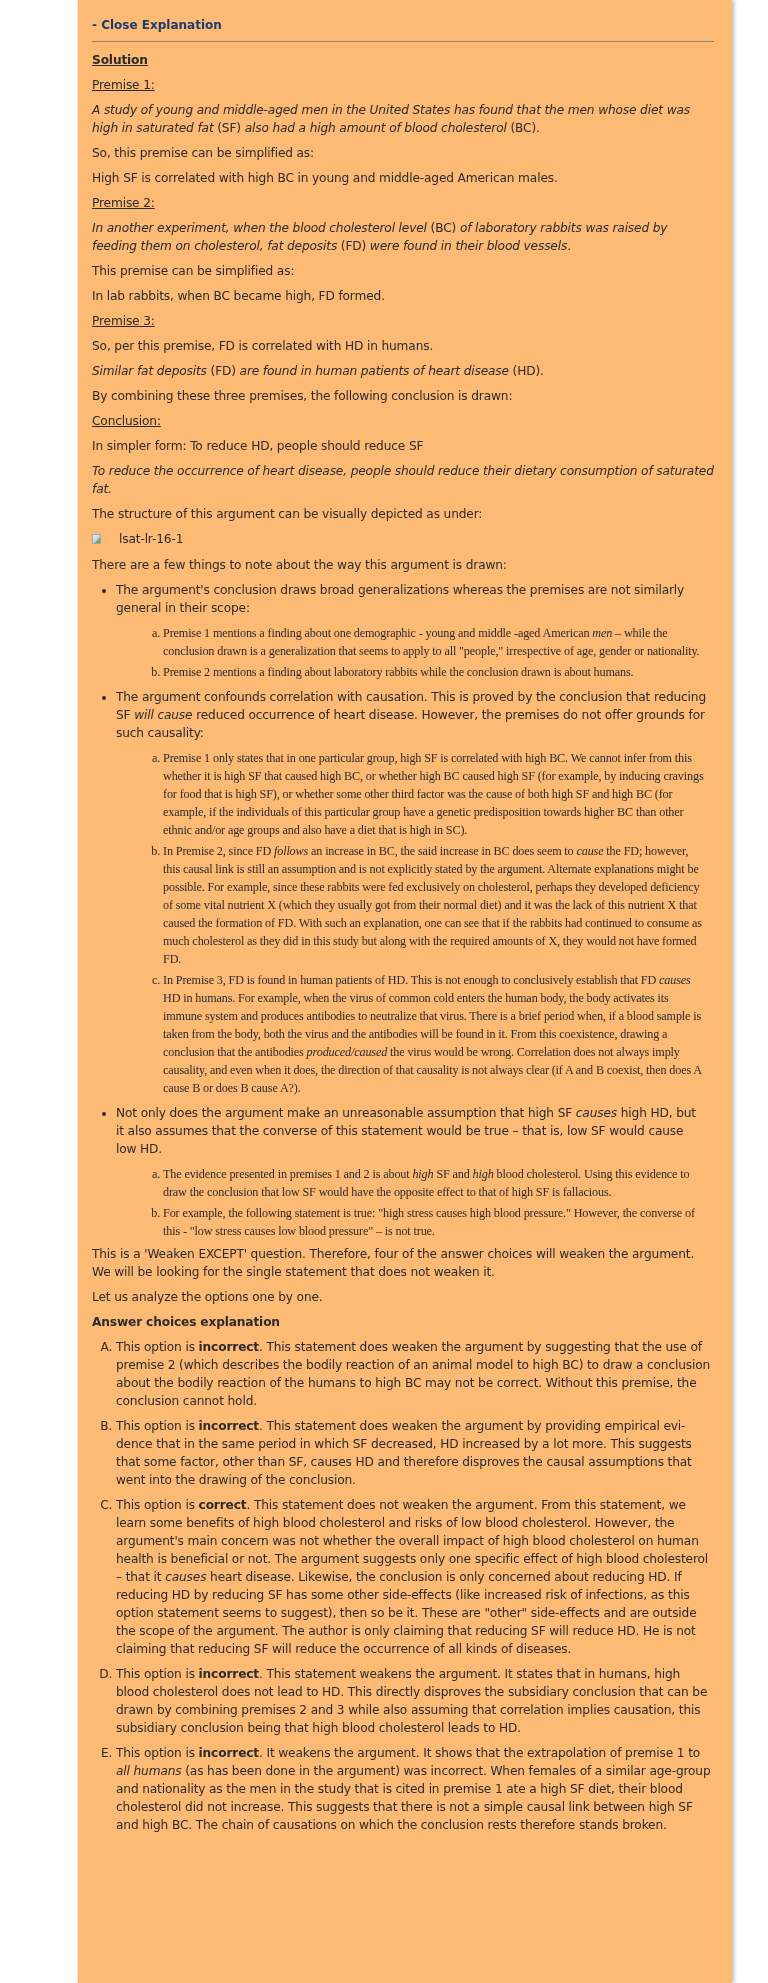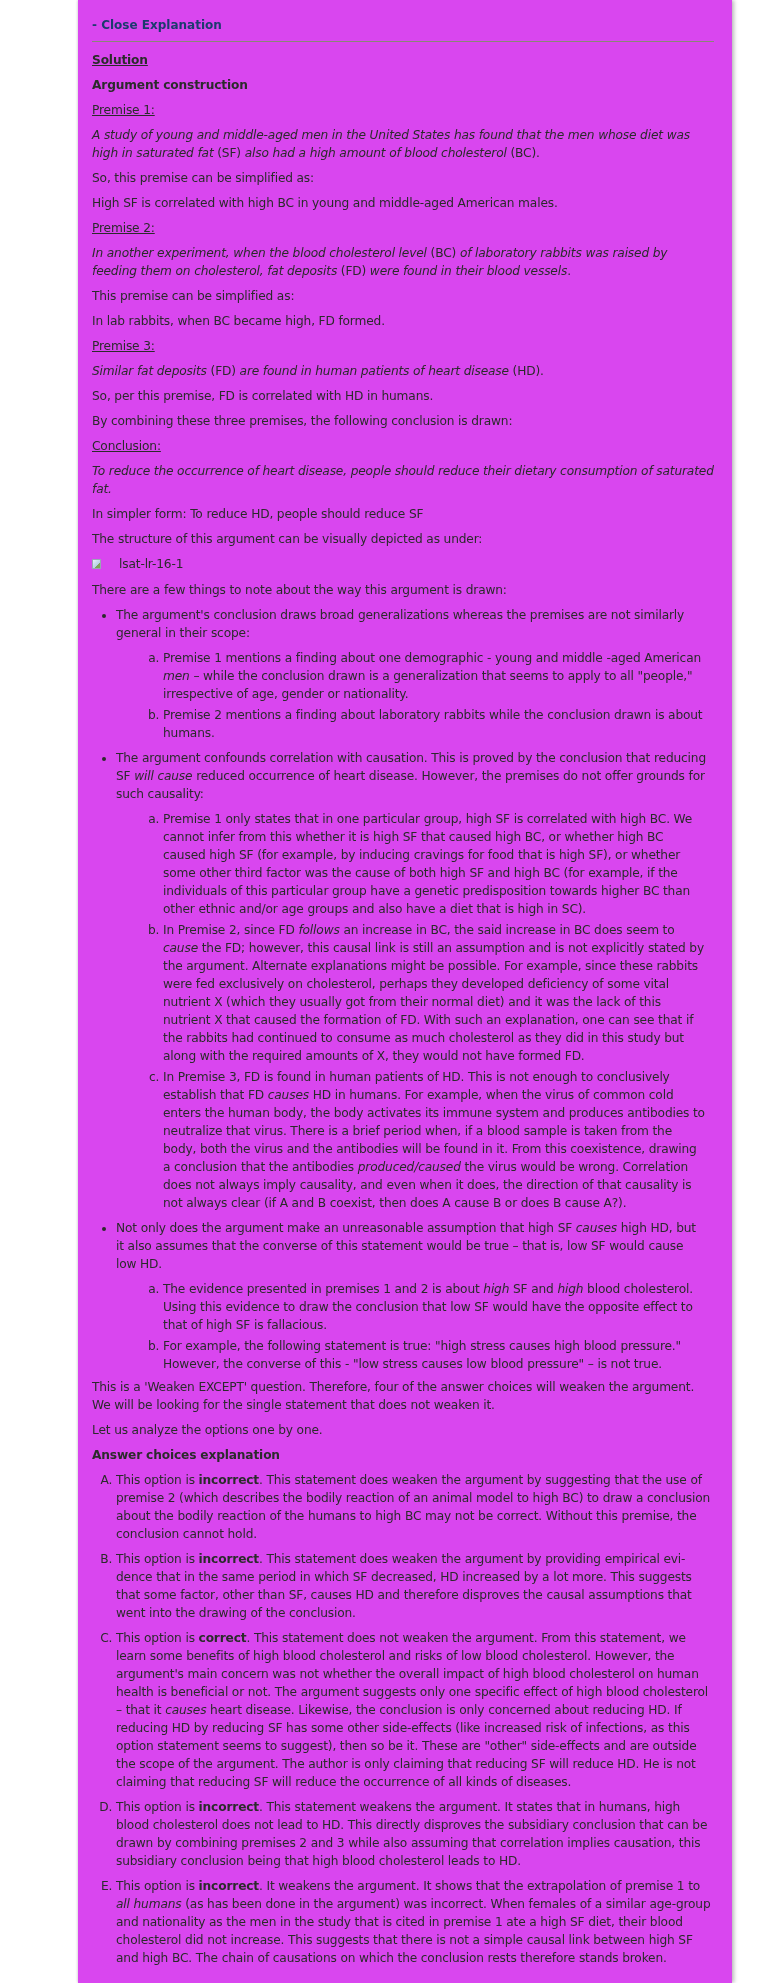--- a/index.html
+++ b/index.html
@@ -1,69 +1,68 @@
 <!DOCTYPE html>
 <html><head>
 <meta charset="utf-8">
 <style>
   html, body { margin: 0; padding: 0; background: #ffffff; }
   body { width: 768px; height: 1983px; overflow: hidden; position: relative;
          font-family: "DejaVu Sans", "Liberation Sans", sans-serif; color: #2b2b2b; }
   .panel { position: absolute; left: 78px; top: 0; width: 654px; height: 1983px;
-           background: #d946ef; box-shadow: 2px 0 4px rgba(0,0,0,0.28), -1px 0 2px rgba(0,0,0,0.10);
+           background: #fdba74; box-shadow: 2px 0 4px rgba(0,0,0,0.28), -1px 0 2px rgba(0,0,0,0.10);
            box-sizing: border-box; padding: 14px 18px 0 14px; }
   .close-link { display: inline-block; font-weight: bold; font-size: 12px; color: #1c3b6e;
                 text-decoration: none; cursor: pointer; line-height: 16px; }
   .divider { border: 0; border-top: 1px solid #8a8577; margin: 8px 0 9px 0; }
   .content { font-size: 12.2px; line-height: 18px; letter-spacing: -0.15px; }
   .content p { margin: 5px 0 7px 0; }
   .heading-u { font-weight: bold; text-decoration: underline; }
   .heading-b { font-weight: bold; }
   .label-u { text-decoration: underline; }
   .broken-img { display: inline-flex; align-items: center; gap: 18px; }
   .broken-icon { display: inline-block; width: 9px; height: 10px; border: 1px solid #9aa6b4;
                  background: linear-gradient(135deg, #e8f0f8 0%, #b9d0e8 60%, #7fa35a 61%, #7fa35a 100%);
                  box-sizing: border-box; }
   ul.bullets { margin: 0 8px 0 0; padding-left: 24px; list-style: disc; }
   ul.bullets > li { margin: 0 0 4px 0; }
   ol.alpha { list-style: lower-alpha; margin: 7px 0 7px 0; padding-left: 48px; }
-  ol.alpha > li { margin: 0 0 3px -1px; }
+  ol.alpha > li { margin: 0 0 3px -1px; font-family: Liberation Serif, serif; }
   ol.upper { list-style: upper-alpha; margin: 0; padding-left: 24px; }
   ol.upper > li { margin: 0 0 7px 0; }
 </style>
 </head>
 <body>
 
 <div class="panel">
   <a class="close-link">- Close Explanation</a>
   <hr class="divider">
 
   <div class="content">
     <p class="heading-u">Solution</p>
-    <p class="heading-b">Argument construction</p>
 
     <p class="label-u">Premise 1:</p>
     <p><i>A study of young and middle-aged men in the United States has found that the men whose diet was high in saturated fat</i> (SF) <i>also had a high amount of blood cholesterol</i> (BC).</p>
     <p>So, this premise can be simplified as:</p>
     <p>High SF is correlated with high BC in young and middle-aged American males.</p>
 
     <p class="label-u">Premise 2:</p>
     <p><i>In another experiment, when the blood cholesterol level</i> (BC) <i>of laboratory rabbits was raised by feeding them on cholesterol, fat deposits</i> (FD) <i>were found in their blood vessels</i>.</p>
     <p>This premise can be simplified as:</p>
     <p>In lab rabbits, when BC became high, FD formed.</p>
 
     <p class="label-u">Premise 3:</p>
+    <p>So, per this premise, FD is correlated with HD in humans.</p>
     <p><i>Similar fat deposits</i> (FD) <i>are found in human patients of heart disease</i> (HD).</p>
-    <p>So, per this premise, FD is correlated with HD in humans.</p>
 
     <p>By combining these three premises, the following conclusion is drawn:</p>
 
     <p class="label-u">Conclusion:</p>
+    <p>In simpler form: To reduce HD, people should reduce SF</p>
     <p><i>To reduce the occurrence of heart disease, people should reduce their dietary consumption of sat­urated fat.</i></p>
-    <p>In simpler form: To reduce HD, people should reduce SF</p>
 
     <p>The structure of this argument can be visually depicted as under:</p>
     <p>
       <span class="broken-img">
         <span class="broken-icon"></span>
         <span>lsat-lr-16-1</span>
       </span>
     </p>
 
     <p>There are a few things to note about the way this argument is drawn:</p>

